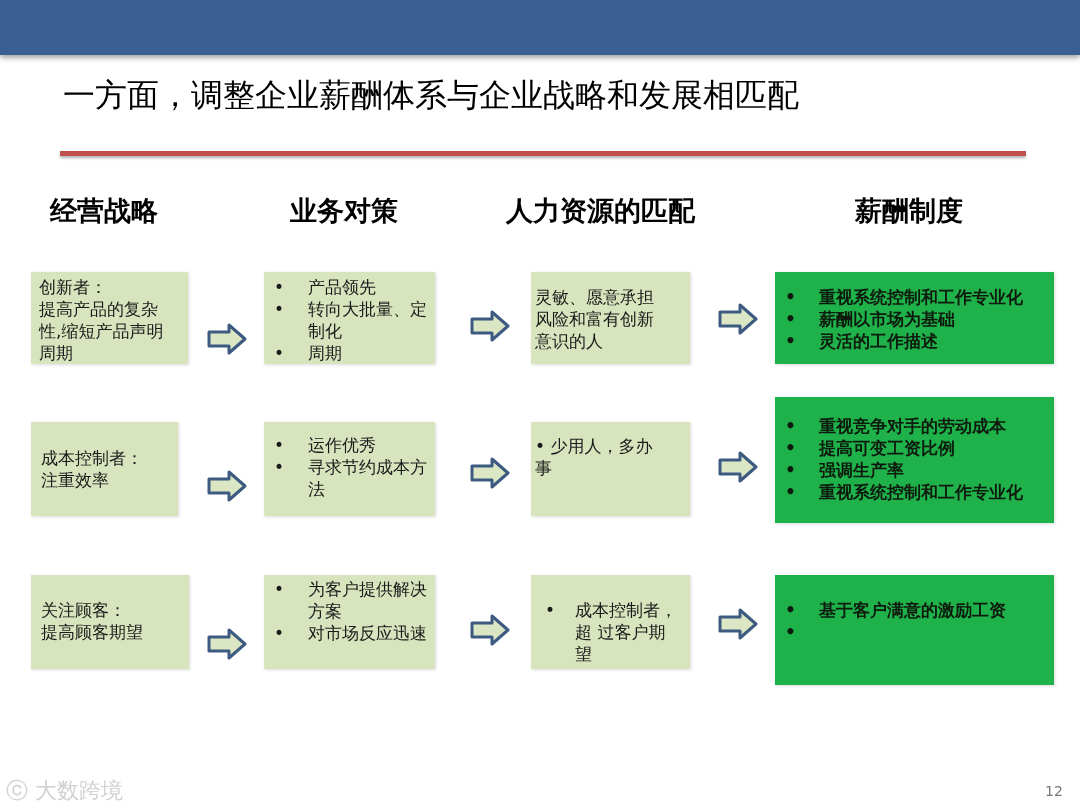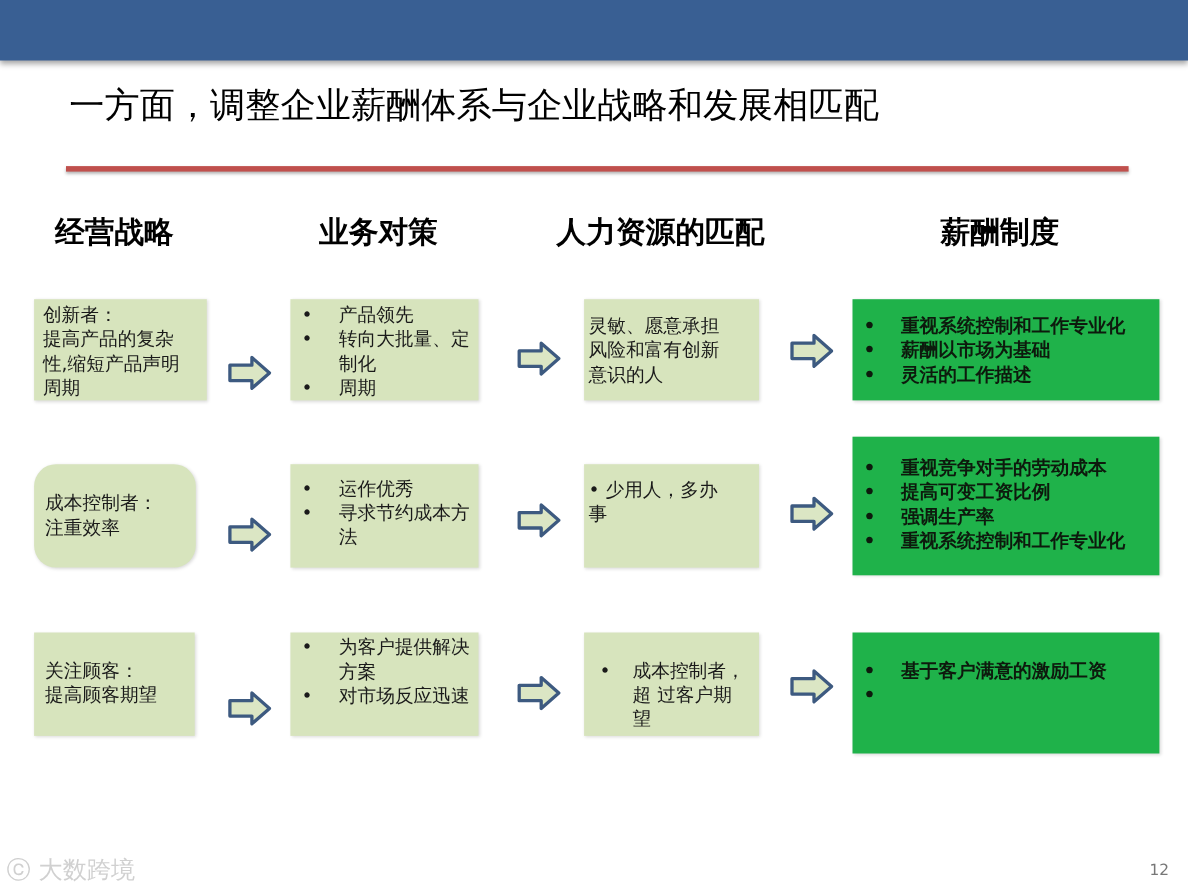--- a/index.html
+++ b/index.html
@@ -63,21 +63,21 @@
     <path d="M2 9 H22 V2 L38 16 L22 30 V23 H2 Z" fill="#dbe6c4" stroke="#3d5a80" stroke-width="3" stroke-linejoin="round"></path>
   </svg>
 <div class="box green" style="left:775px; top:272px; width:279px; height:92px; padding:14px 0;">
   <ul>
     <li><span class="b">•</span><span>重视系统控制和工作专业化</span></li>
     <li><span class="b">•</span><span>薪酬以市场为基础</span></li>
     <li><span class="b">•</span><span>灵活的工作描述</span></li>
   </ul>
 </div>
 
-<div class="box" style="left:31px; top:422px; width:147px; height:94px; padding:25px 10px;border-radius:20px;">
+<div class="box" style="left:31px; top:422px; width:147px; height:94px; padding:25px 10px;">
   <div>成本控制者：</div>
   <div>注重效率</div>
 </div>
 <svg class="arrow" style="left:207px; top:470px;" viewBox="0 0 40 32">
     <path d="M2 9 H22 V2 L38 16 L22 30 V23 H2 Z" fill="#dbe6c4" stroke="#3d5a80" stroke-width="3" stroke-linejoin="round"></path>
   </svg>
 <div class="box" style="left:264px; top:422px; width:171px; height:94px; padding:12px 0;">
   <ul>
     <li><span class="b">•</span><span>运作优秀</span></li>
     <li><span class="b">•</span><span>寻求节约成本方法</span></li>
@@ -95,21 +95,21 @@
   </svg>
 <div class="box green" style="left:775px; top:397px; width:279px; height:126px; padding:18px 0;">
   <ul>
     <li><span class="b">•</span><span>重视竞争对手的劳动成本</span></li>
     <li><span class="b">•</span><span>提高可变工资比例</span></li>
     <li><span class="b">•</span><span>强调生产率</span></li>
     <li><span class="b">•</span><span>重视系统控制和工作专业化</span></li>
   </ul>
 </div>
 
-<div class="box" style="left:31px; top:575px; width:146px; height:94px; padding:24px 10px;">
+<div class="box" style="left:31px; top:575px; width:158px; height:94px; padding:24px 10px;">
   <div>关注顾客：</div>
   <div>提高顾客期望</div>
 </div>
 <svg class="arrow" style="left:207px; top:628px;" viewBox="0 0 40 32">
     <path d="M2 9 H22 V2 L38 16 L22 30 V23 H2 Z" fill="#dbe6c4" stroke="#3d5a80" stroke-width="3" stroke-linejoin="round"></path>
   </svg>
 <div class="box" style="left:264px; top:575px; width:171px; height:94px; padding:3px 0;">
   <ul>
     <li><span class="b">•</span><span>为客户提供解决方案</span></li>
     <li><span class="b">•</span><span>对市场反应迅速</span></li>

